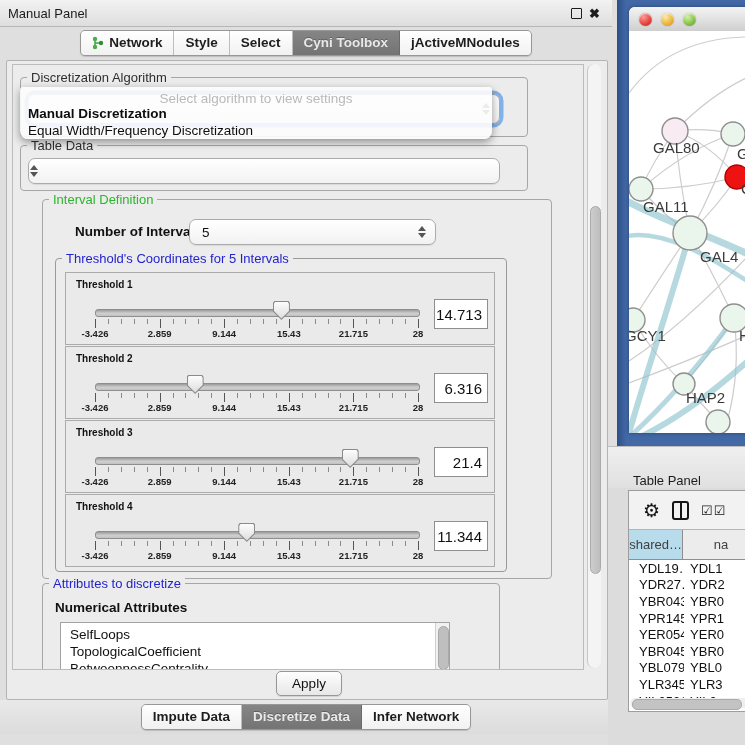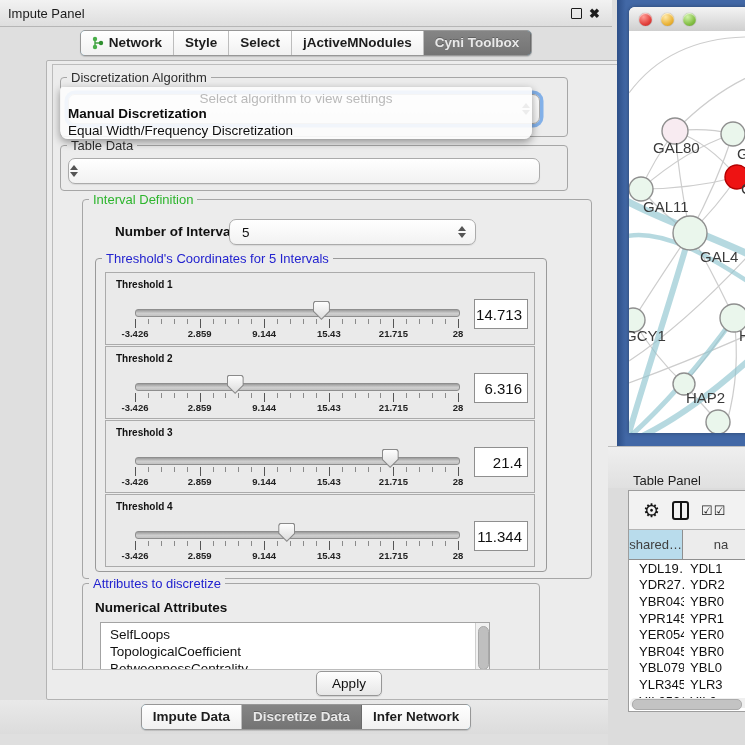--- a/index.html
+++ b/index.html
@@ -35,21 +35,21 @@
   }
   .seg .tab:last-child{border-right:none;}
   .seg .tab.active{
     background:linear-gradient(#858585,#747474);color:#e9e9e9;
     border-right:1px solid #6a6a6a;text-shadow:0 -1px 0 rgba(0,0,0,0.25);
   }
   .net-ic{display:inline-block;width:12px;height:14px;position:relative;}
   
   .cp-content{
     position:absolute;left:6px;top:60px;width:600px;height:638px;
-    background:#ececec;border:1px solid #b3b3b3;border-radius:2px;margin-left:40px;
+    background:#ececec;border:1px solid #b3b3b3;border-radius:2px;
   }
   .cp-viewport{
     position:absolute;left:5px;top:3px;width:570px;height:604px;
     border:1px solid #bcbcbc;background:#ececec;overflow:hidden;
   }
   .cp-vscroll{
     position:absolute;right:6px;top:3px;width:13px;height:604px;
     border-left:1px solid #c6c6c6;background:#f4f4f4;border-radius:7px;
   }
   .cp-vscroll .vthumb{
@@ -211,21 +211,21 @@
   .tp-row .cell.c2{width:110px;padding-left:6px;}
   .tp-hscroll{
     position:absolute;left:1px;bottom:3px;width:126px;height:10px;background:#efefef;border-radius:5px;
   }
   .tp-hscroll .hthumb{position:absolute;left:2px;top:0.5px;width:108px;height:9px;background:#c3c3c3;border:1px solid #ababab;border-radius:5px;}
 </style>
 </head>
 <body>
 
 <div class="cp-titlebar">
-  <span class="cp-title">Impute Panel</span>
+  <span class="cp-title">Manual Panel</span>
   <span class="cp-winbtns">
     <span class="float-icon"></span>
     <span class="close-icon">✖</span>
   </span>
 </div>
 
 <div class="cp-tabstrip">
   <div class="seg">
     <div class="tab">
       <span class="net-ic">
@@ -238,25 +238,25 @@
         </svg>
       </span>
       <span>Network</span>
     </div>
     <div class="tab">
         <span>Style</span>
       </div>
     <div class="tab">
         <span>Select</span>
       </div>
+    <div class="tab active">
+        <span>Cyni Toolbox</span>
+      </div>
     <div class="tab">
         <span>jActiveMNodules</span>
-      </div>
-    <div class="tab active">
-        <span>Cyni Toolbox</span>
       </div>
   </div>
 </div>
 
 <div class="cp-content">
   <div class="cp-viewport">
 
     <div class="groupbox" style="left:7px;top:12px;width:506px;height:58px;">
       <span class="grouplabel lbl-black">Discretization Algorithm</span>
       <div class="combo focused" style="left:7px;top:16px;width:470px;height:28px;">

